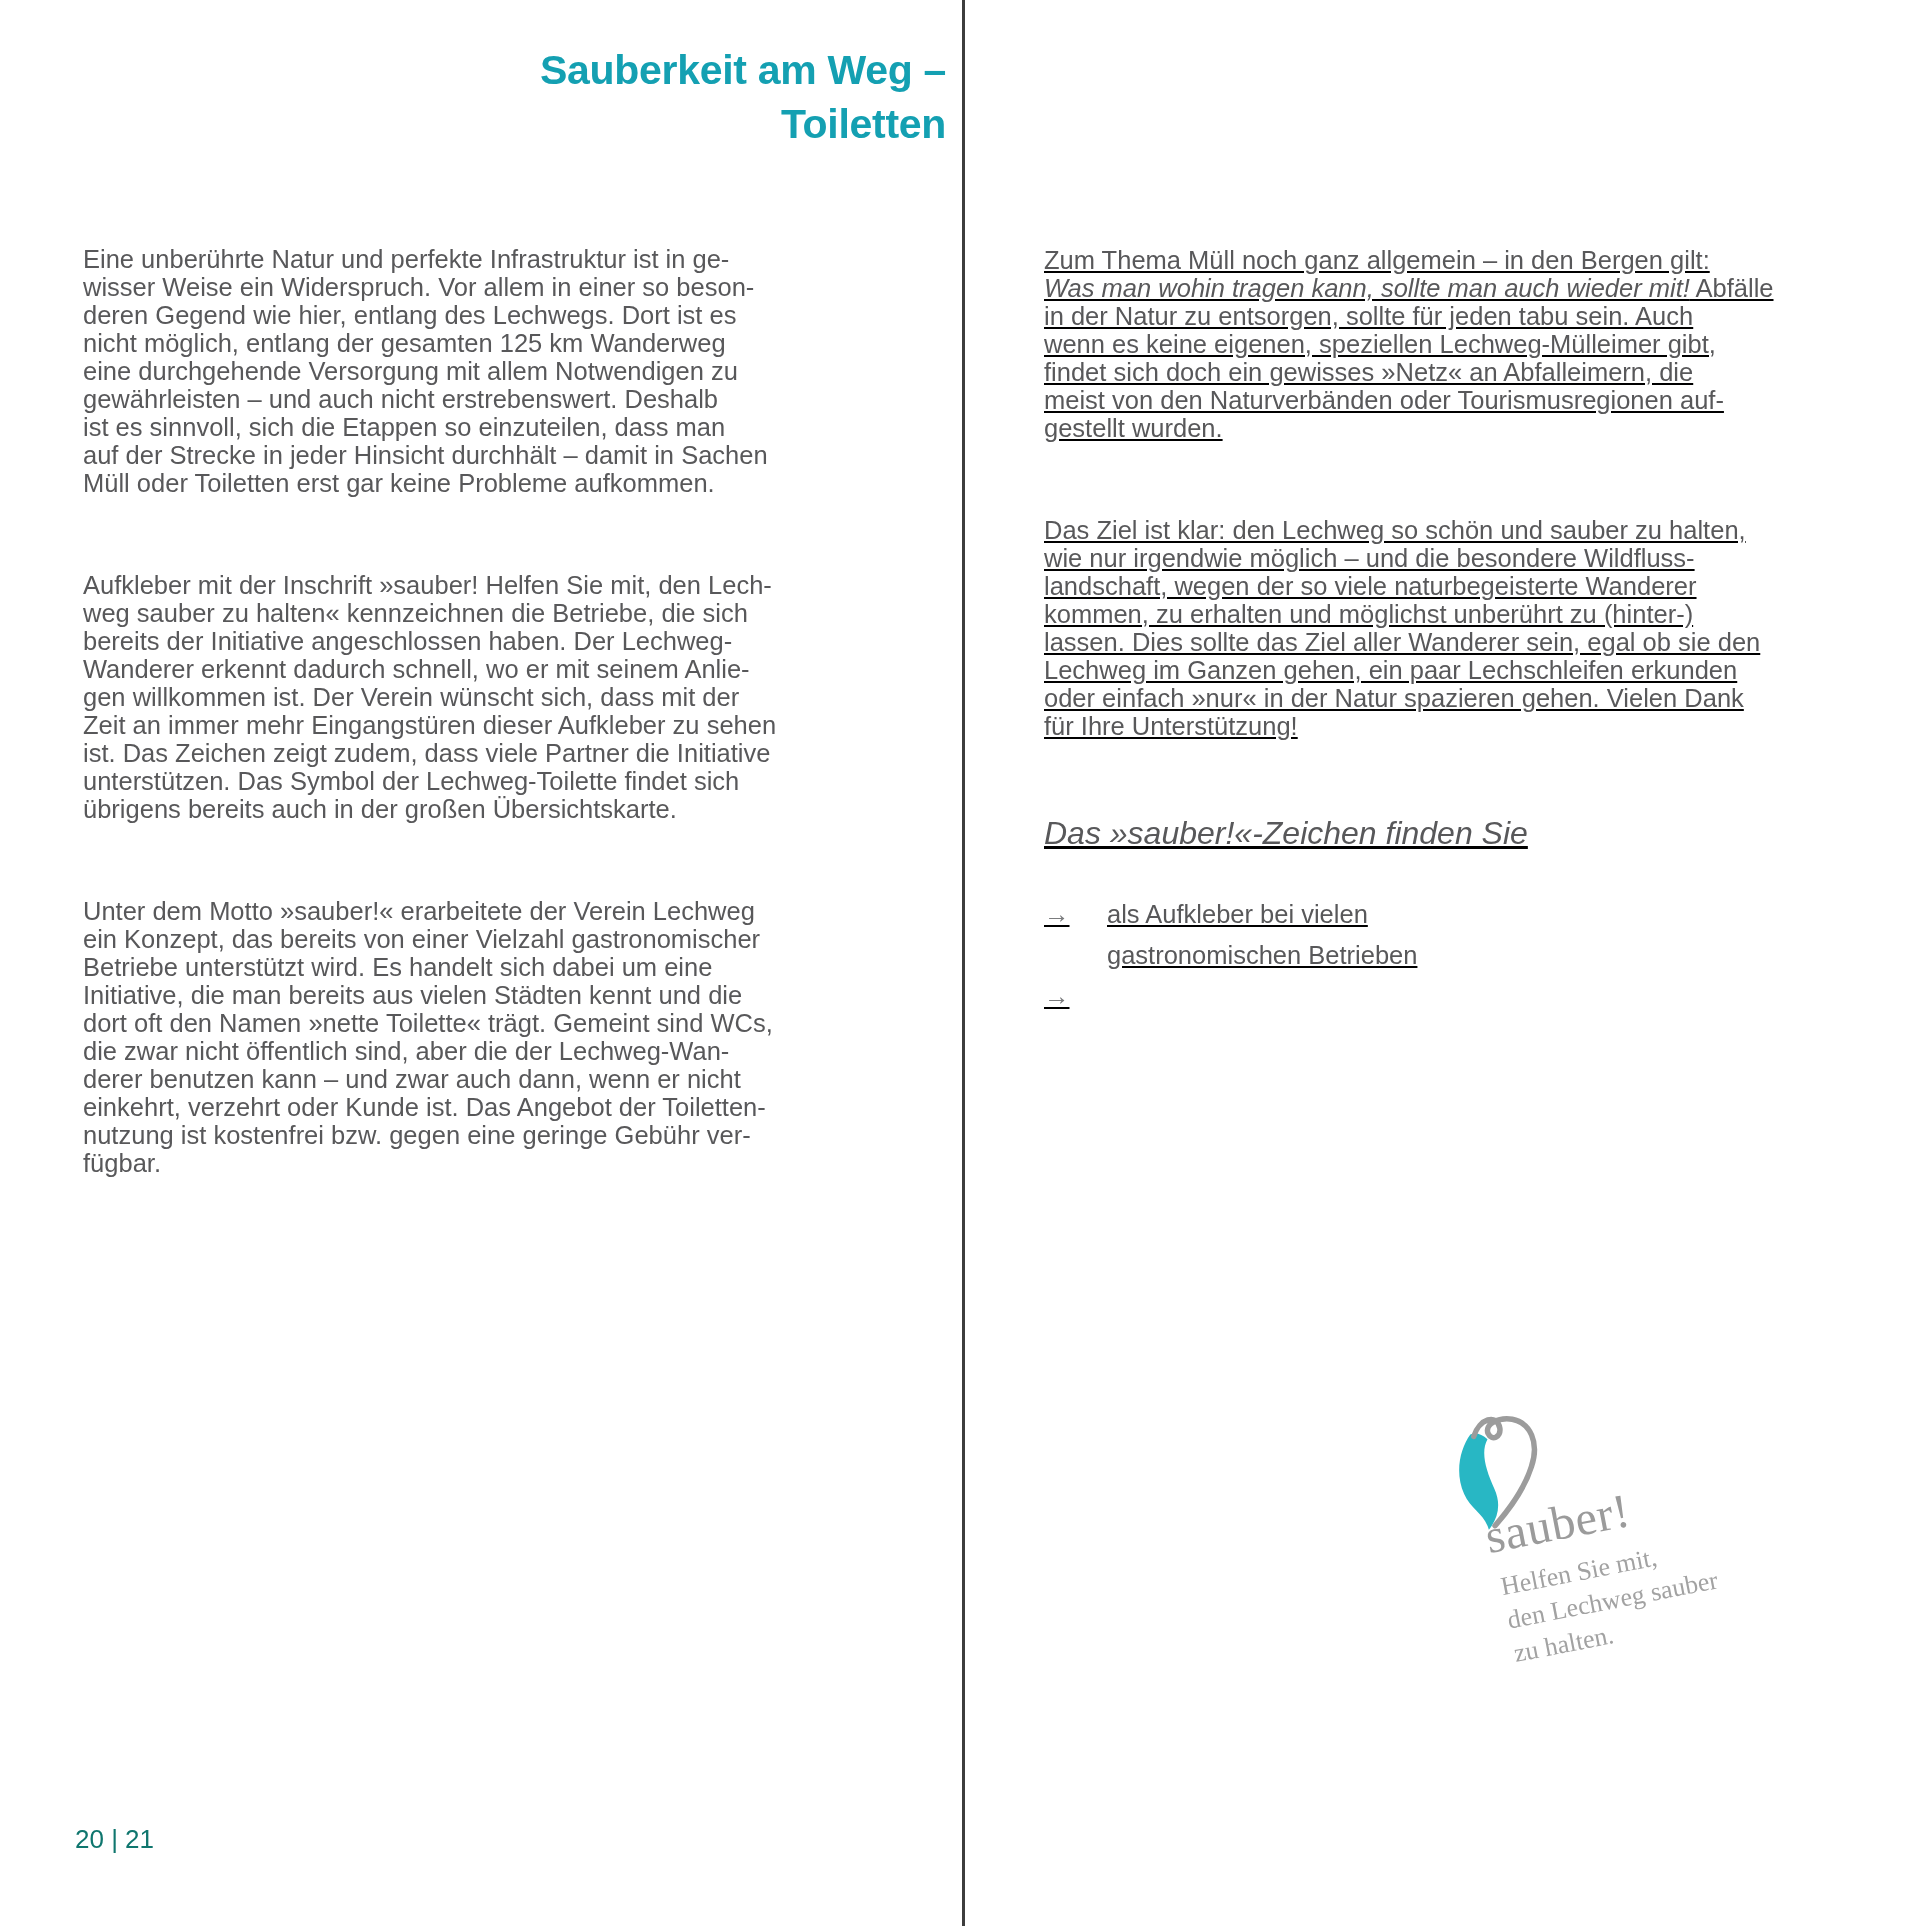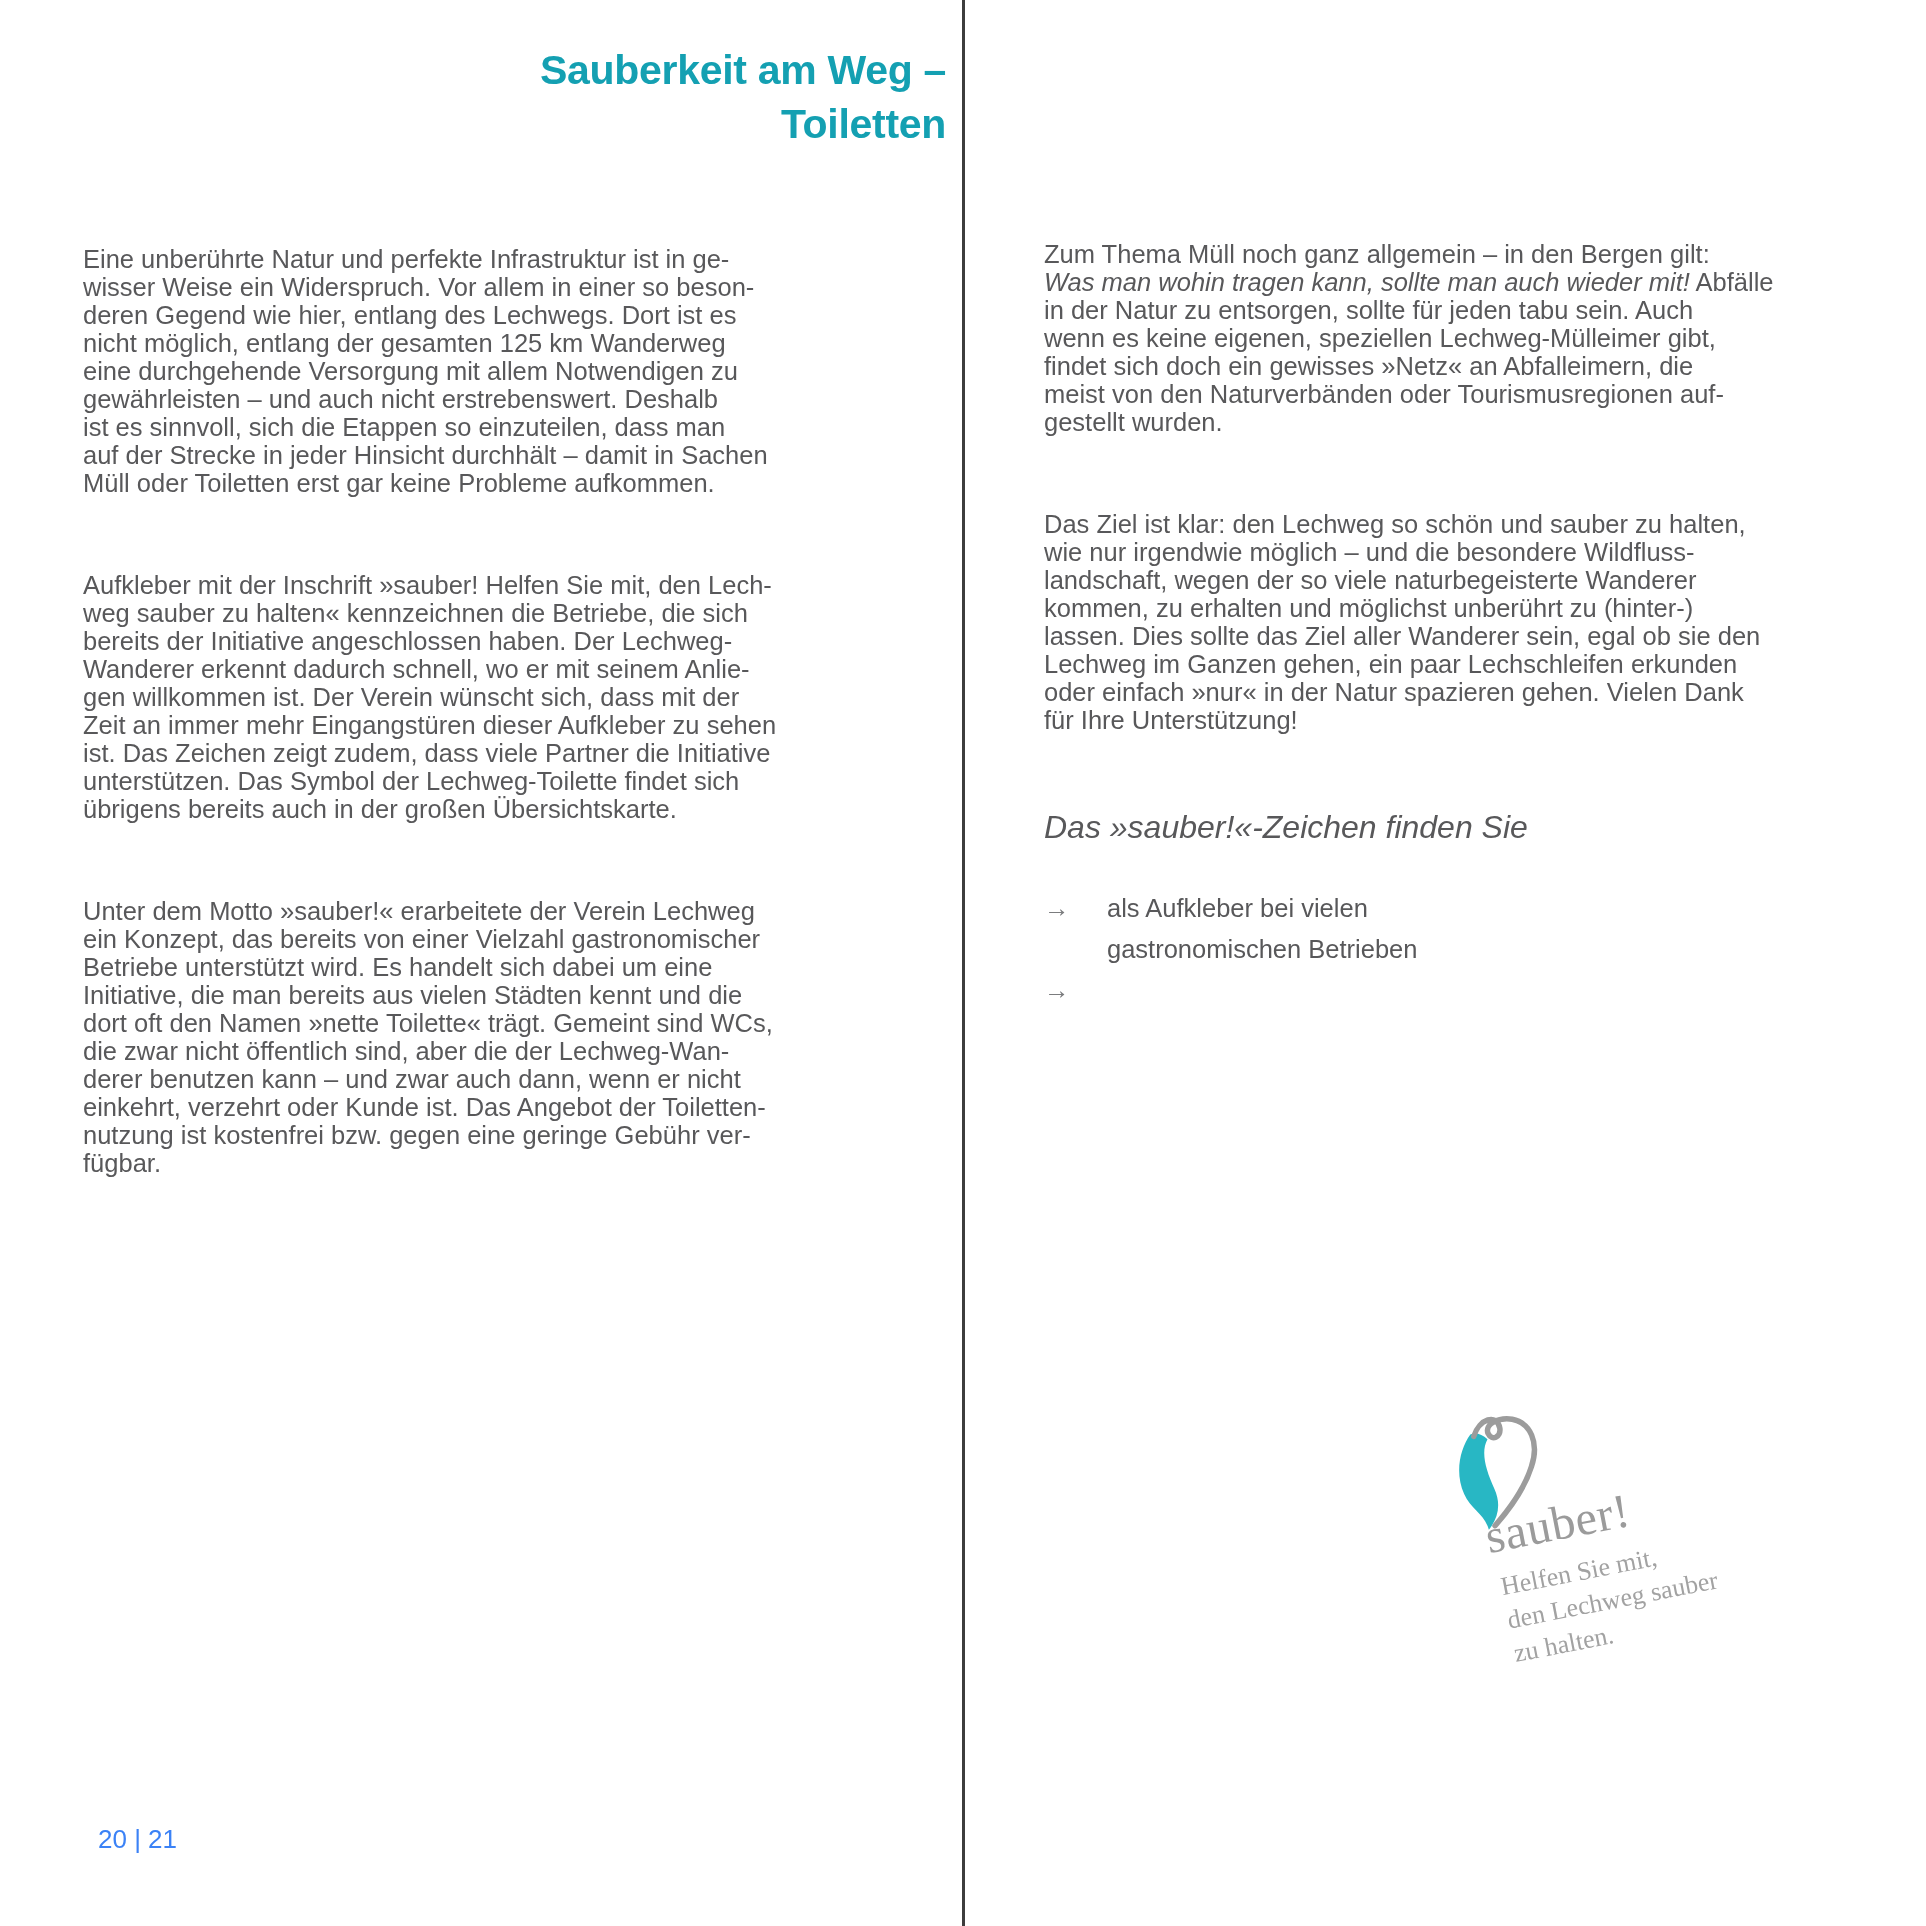--- a/index.html
+++ b/index.html
@@ -9,21 +9,21 @@
     font-family: "Liberation Sans", sans-serif;
     position: relative;
     overflow: hidden;
   }
   .divider {
     position: absolute; left: 962px; top: 0;
     width: 2.8px; height: 1926px;
     background: #3d3d3d;
   }
   .col-left  { position: absolute; left: 83px;  top: 43px;  width: 863px; }
-  .col-right { position: absolute; left: 1044px; top: 240px; width: 836px; }
+  .col-right { position: absolute; left: 1044px; top: 246px; width: 836px; text-decoration: underline; }
   .heading {
     margin: 0 0 94px 0;
     font-size: 41px; line-height: 54px; font-weight: bold;
     letter-spacing: -0.3px;
     color: #14a0b2;
     white-space: pre-line;
     text-align: right;
   }
   .body {
     margin: 0 0 74px 0;
@@ -36,22 +36,22 @@
     margin: 36px 0 0 0;
     font-size: 32px; line-height: 39px;
     color: #58585a; font-style: italic;
     white-space: pre-line;
   }
   .list { margin-top: 41px; }
   .list-item { display: flex; font-size: 25.5px; line-height: 41px; color: #58585a; }
   .marker { width: 63px; flex: none; color: #7b7c7e; }
   .item-text { white-space: pre-line; }
   .pagenum {
-    position: absolute; left: 98px; top: 1824px;
-    font-size: 26px; color: #3b82f6;
+    position: absolute; left: 75px; top: 1824px;
+    font-size: 26px; color: #0f766e;
   }
   .logo { position: absolute; left: 1453px; top: 1409px; width: 440px; height: 399px; }
   .logo svg { position: absolute; left: 0; top: 0; }
   .logo-text {
     position: absolute; left: 27.5px; top: 103px;
     transform: rotate(-11deg); transform-origin: 0 0;
     font-family: "Liberation Serif", serif;
     color: #9b9b9b;
   }
   .wordmark { margin: 0; font-size: 48px; line-height: 51px; letter-spacing: 0.7px; font-weight: normal; }

